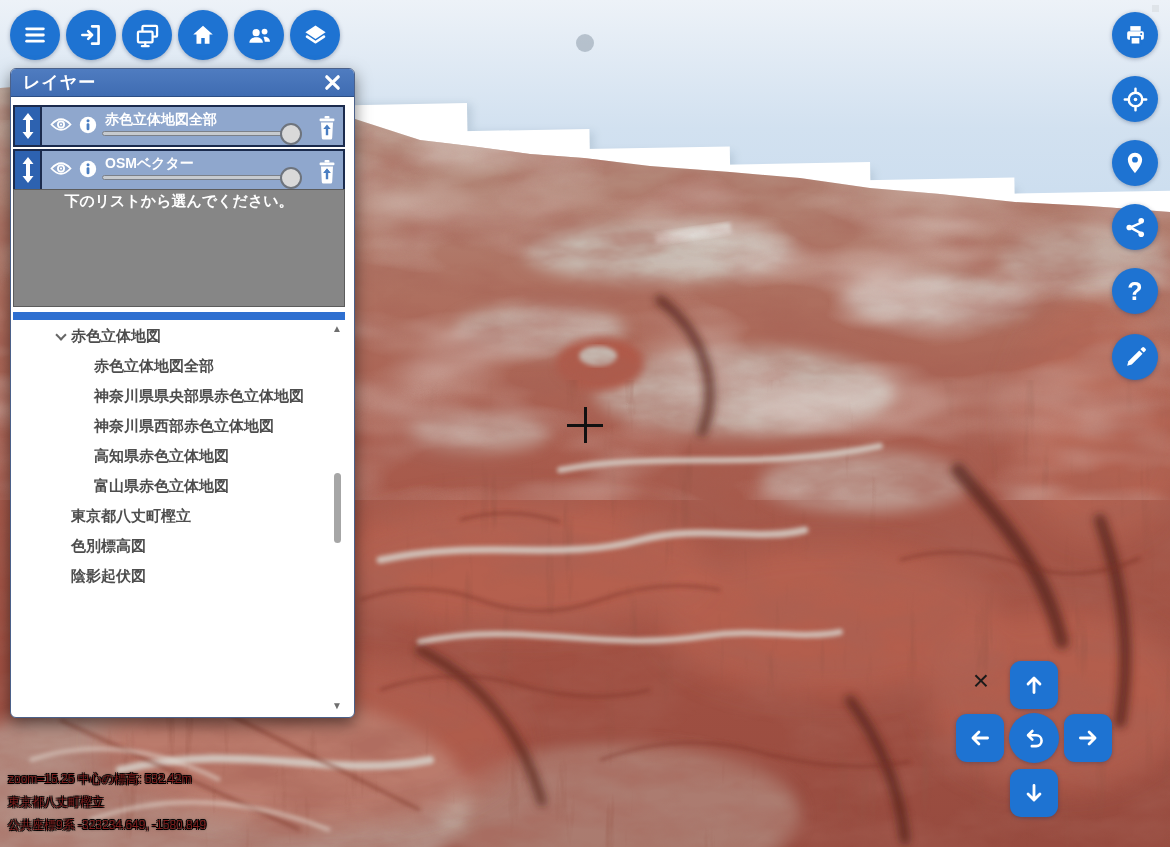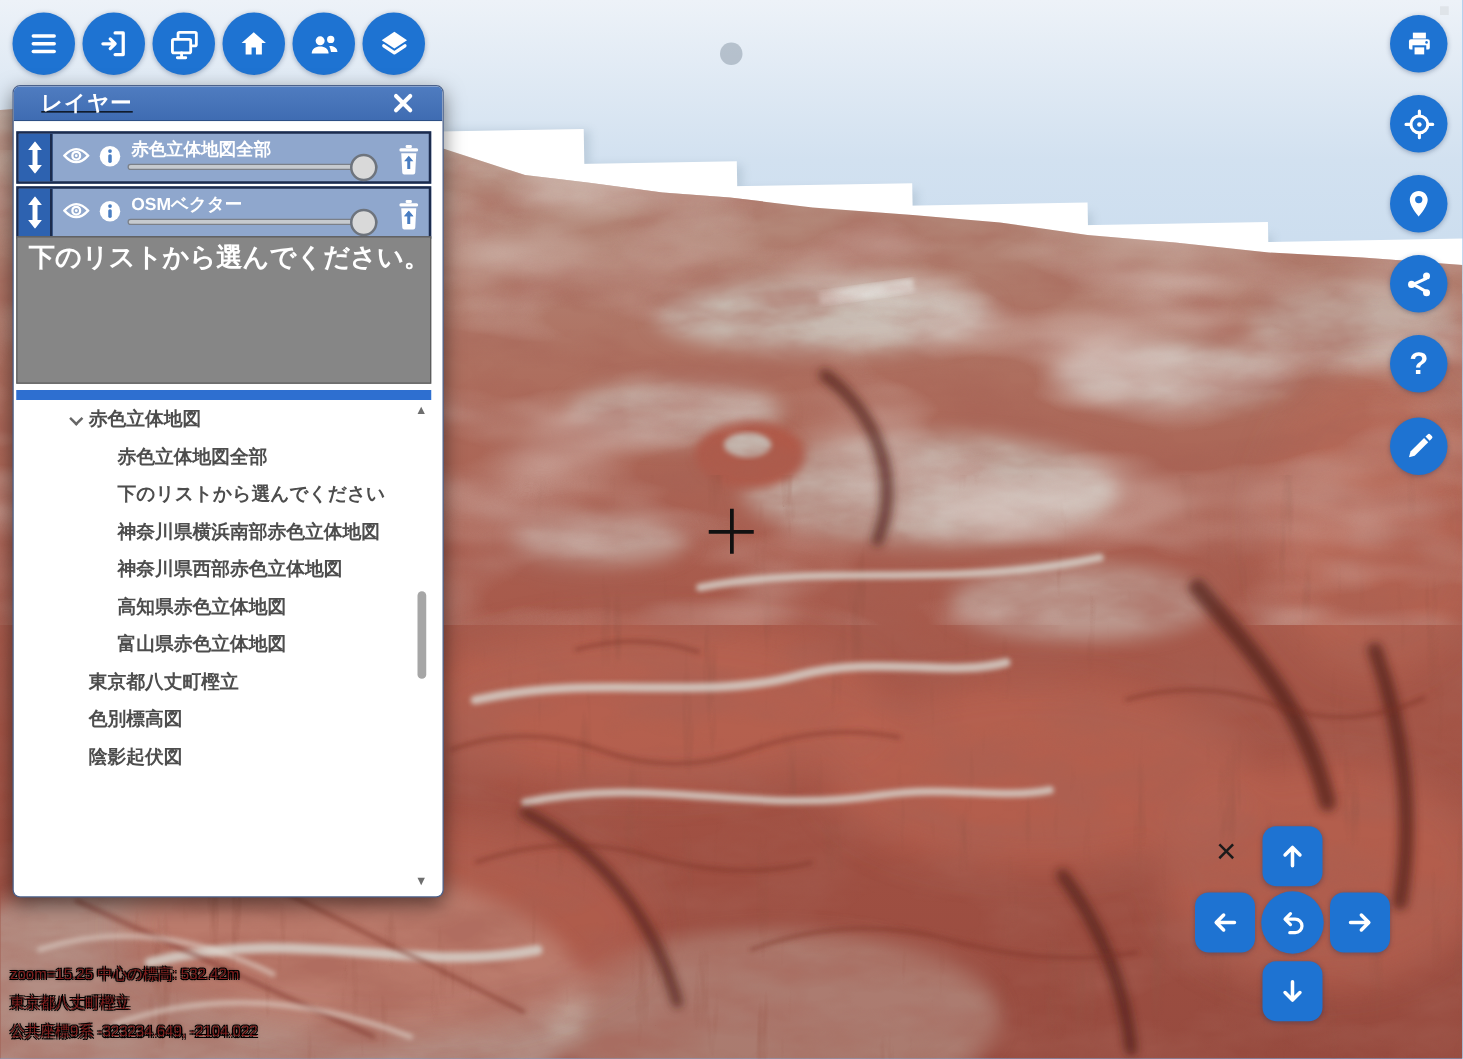--- a/index.html
+++ b/index.html
@@ -38,43 +38,43 @@
 
   
   .status { position:absolute; left:8px; top:768px; color:#7f1d1d; font-size:12px; line-height:23px;
             text-shadow:-1px -1px 0 #000, 1px -1px 0 #000, -1px 1px 0 #000, 1px 1px 0 #000, 0 0 3px #000; }
 
   
   .panel { position:absolute; left:10px; top:68px; width:345px; height:650px; background:#fff;
            border-radius:6px; box-shadow:0 6px 16px rgba(0,0,0,.5); border:1px solid #4b618a; }
   .panel-header { position:absolute; left:0; top:0; width:100%; height:28px;
                   background:linear-gradient(#4f7cc0,#3f6cb2); border-radius:5px 5px 0 0;
-                  display:flex; align-items:center; justify-content:space-between; padding:0 22px;
-                  border-bottom:1px solid #2c4f86;text-decoration:underline; }
+                  display:flex; align-items:center; justify-content:space-between; padding:0 12px;
+                  border-bottom:1px solid #2c4f86; }
   .panel-title { color:#fff; font-size:17px; font-weight:bold; letter-spacing:1px; }
   .panel-close { cursor:pointer; display:flex; }
 
   .lrow { position:absolute; left:2px; width:332px; height:42px; border:2px solid #1b2b4d;
           display:flex; background:#8fa7cd; }
   .lrow .grip { width:27px; background:#2d62b0; border-right:2px solid #1b2b4d;
                 display:flex; align-items:center; justify-content:center; cursor:grab; }
   .lrow .body { position:relative; flex:1; }
   .lrow .eye { position:absolute; left:8px; top:10px; cursor:pointer; }
   .lrow .info { position:absolute; left:37px; top:9px; cursor:pointer; }
   .lrow .lname { position:absolute; left:63px; top:4px; color:#fff; font-size:14px; font-weight:bold;
                  white-space:nowrap; }
   .lrow .track { position:absolute; left:60px; top:24px; width:200px; height:5px;
                  background:#c6cacf; border:1px solid #7b8089; border-radius:3px; }
   .lrow .handle { position:absolute; top:-9px; width:22px; height:22px; border-radius:50%;
                   background:#d9d9d9; border:2px solid #6e747d; cursor:pointer; }
   .lrow .trash { position:absolute; right:5px; top:8px; cursor:pointer; }
 
   .instruction { position:absolute; left:2px; top:120px; width:332px; height:118px; background:#868686;
-                 border:1px solid #5c5c5c; color:#fff; font-size:21px; font-weight:bold;
-                 text-align:right; padding-top:2px; }
+                 border:1px solid #5c5c5c; color:#fff; font-size:15px; font-weight:bold;
+                 text-align:center; padding-top:2px; }
   .bluebar { position:absolute; left:2px; top:243px; width:332px; height:8px; background:#2e6fd0; }
 
   .tree { position:absolute; left:2px; top:252px; width:332px; height:392px; overflow:hidden;font-weight:bold; }
   .tree ul { list-style:none; }
   .tree li { height:30px; line-height:30px; font-size:15px; color:#4d4d4d; white-space:nowrap;
              cursor:pointer; position:relative; }
   .tree li.lvl0 { padding-left:58px; }
   .tree li.lvl1 { padding-left:81px; }
   .chev { position:absolute; left:44px; top:10px; width:8px; height:8px;
           border-left:2px solid #666; border-bottom:2px solid #666; transform:rotate(-45deg); }
@@ -329,21 +329,21 @@
   </button>
   <button class="navbtn" style="left:1010px;top:769px">
     <svg width="26" height="26" viewBox="0 0 24 24" fill="none" stroke="#fff" stroke-width="2.6" stroke-linecap="round" stroke-linejoin="round">
         <path d="M12 5 V18 M6.5 13 L12 18.5 L17.5 13"></path>
       </svg>
   </button>
 
   <div class="status">
     <div class="sline"><span>zoom=15.25</span> <span>中心の標高: 532.42m</span></div>
     <div class="sline">東京都八丈町樫立</div>
-    <div class="sline">公共座標9系 -323234.649, -2104.022</div>
+    <div class="sline">公共座標9系 -323234.649, -1580.849</div>
   </div>
 
   <div class="panel">
     <div class="panel-header">
       <span class="panel-title">レイヤー</span>
       <span class="panel-close">
         <svg width="19" height="19" viewBox="0 0 20 20" stroke="#fff" stroke-width="3.4" stroke-linecap="round">
             <path d="M4 4 L16 16 M16 4 L4 16"></path>
           </svg>
       </span>
@@ -422,22 +422,21 @@
       </div>
     </div>
 
     <div class="instruction">下のリストから選んでください。</div>
     <div class="bluebar"></div>
 
     <div class="tree">
       <ul>
         <li class="lvl0"><span class="chev"></span><span>赤色立体地図</span></li>
         <li class="lvl1"><span>赤色立体地図全部</span></li>
-        <li class="lvl1"><span>下のリストから選んでください</span></li>
-        <li class="lvl1"><span>神奈川県横浜南部赤色立体地図</span></li>
+        <li class="lvl1"><span>神奈川県県央部県赤色立体地図</span></li>
         <li class="lvl1"><span>神奈川県西部赤色立体地図</span></li>
         <li class="lvl1"><span>高知県赤色立体地図</span></li>
         <li class="lvl1"><span>富山県赤色立体地図</span></li>
         <li class="lvl0"><span>東京都八丈町樫立</span></li>
         <li class="lvl0"><span>色別標高図</span></li>
         <li class="lvl0"><span>陰影起伏図</span></li>
       </ul>
       <span class="tscroll-up">▲</span>
       <div class="tthumb"></div>
       <span class="tscroll-down">▼</span>

